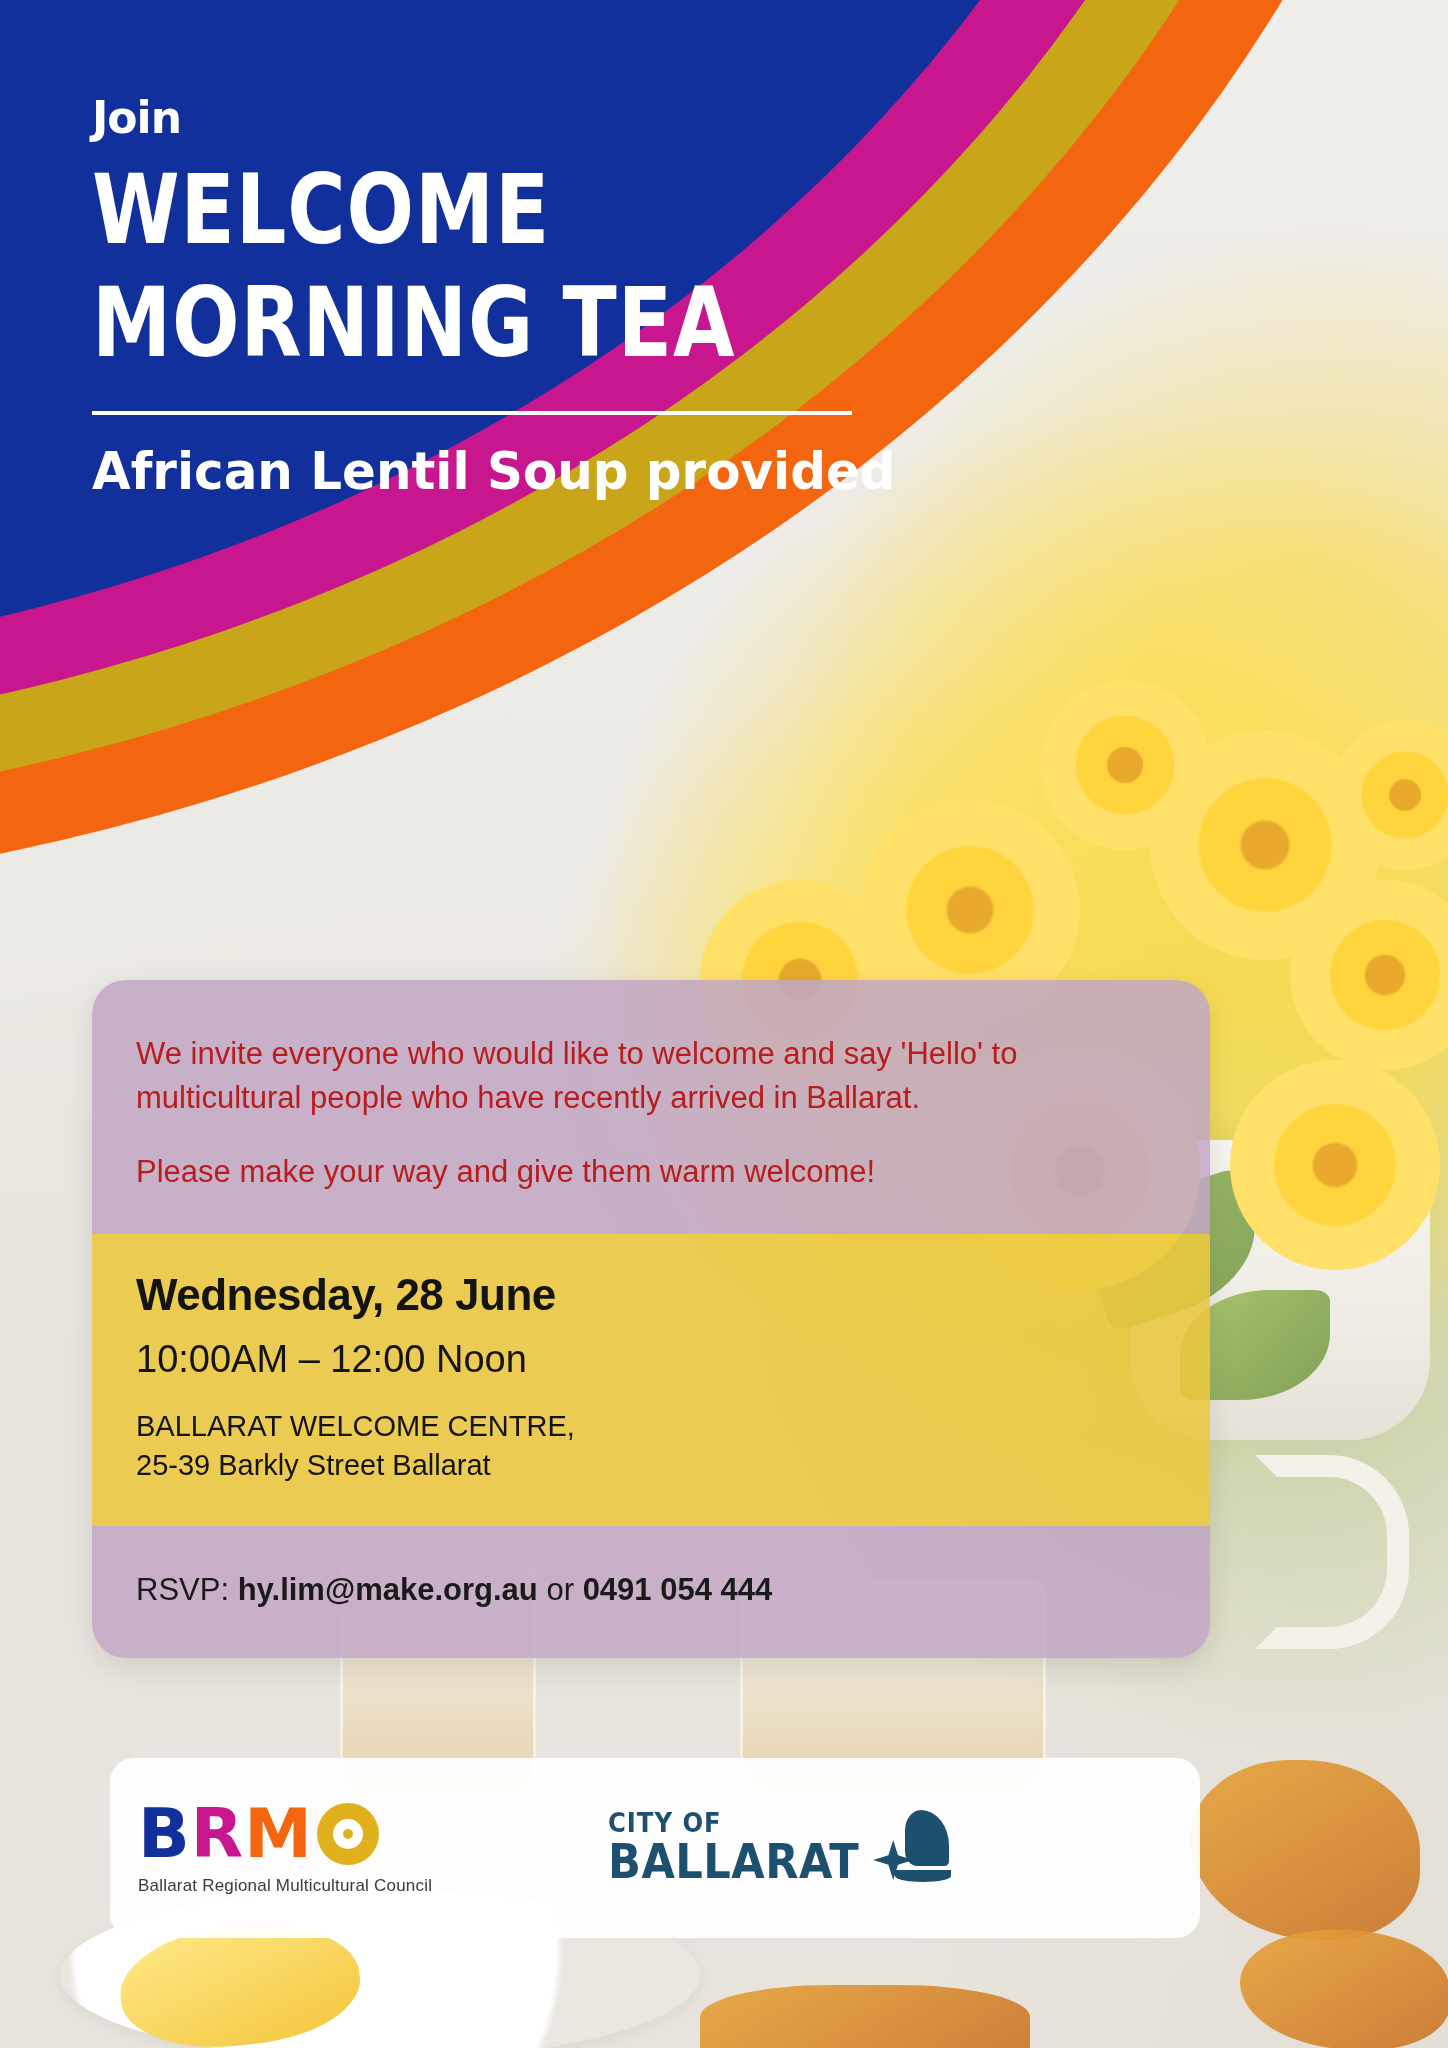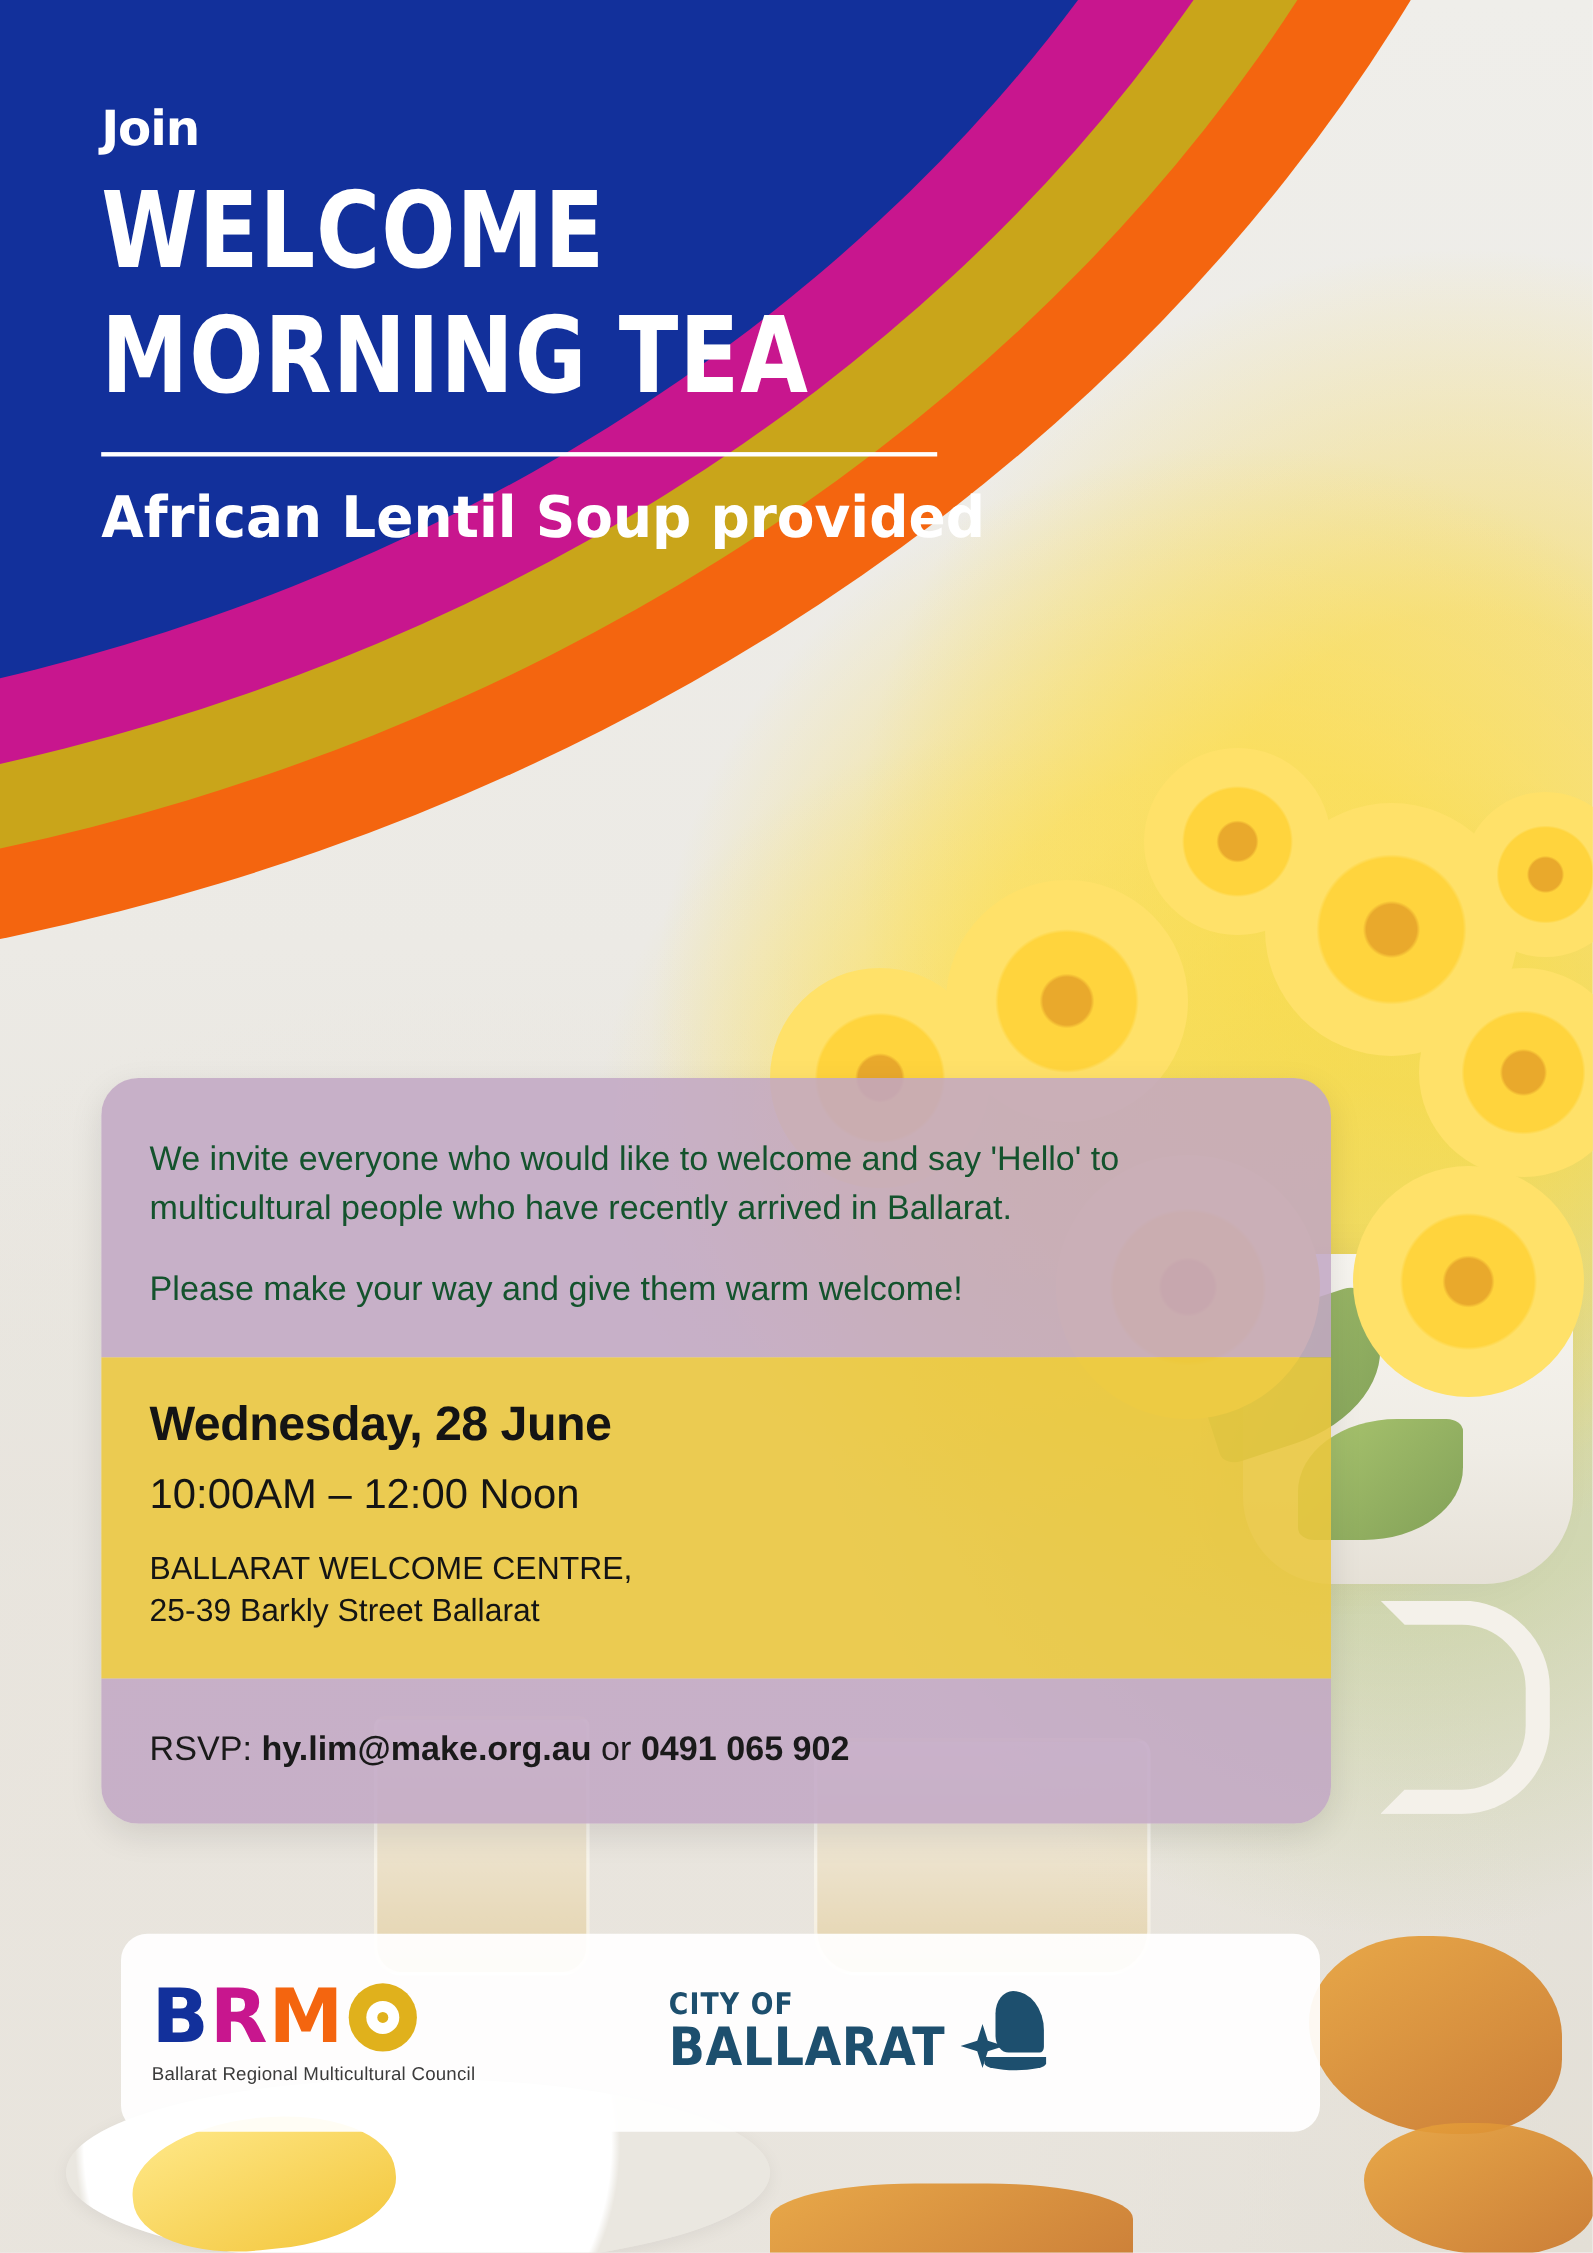--- a/index.html
+++ b/index.html
@@ -154,21 +154,21 @@
     top: 980px;
     width: 1118px;
     border-radius: 34px;
     overflow: hidden;
     box-shadow: 0 10px 30px rgba(0,0,0,0.10);
     z-index: 6;
   }
   .card-top {
     background: rgba(193,166,196,0.86);
     padding: 52px 44px 40px 44px;
-    color: #14532d;
+    color: #b91c1c;
   }
   .card-top p {
     margin: 0 0 30px 0;
     font-size: 31px;
     line-height: 1.42;
     font-family: "Liberation Sans", sans-serif;
   }
   .card-top p:last-child { margin-bottom: 0; }
   .card-mid {
     background: rgba(234,199,61,0.88);
@@ -366,21 +366,21 @@
       <p class="date">Wednesday, 28 June</p>
       <p class="time">10:00AM – 12:00 Noon</p>
       <p class="venue-line">BALLARAT WELCOME CENTRE,</p>
       <p class="venue-line">25-39 Barkly Street Ballarat</p>
     </div>
     <div class="card-bottom">
       <p class="rsvp">
         <span>RSVP:</span>
         <b>hy.lim@make.org.au</b>
         <span>or</span>
-        <b>0491 065 902</b>
+        <b>0491 054 444</b>
       </p>
     </div>
   </div>
 
   <div class="logo-bar">
     <div class="brmc">
       <div class="brmc-letters">
         <span class="l-b">B</span>
         <span class="l-r">R</span>
         <span class="l-m">M</span>

